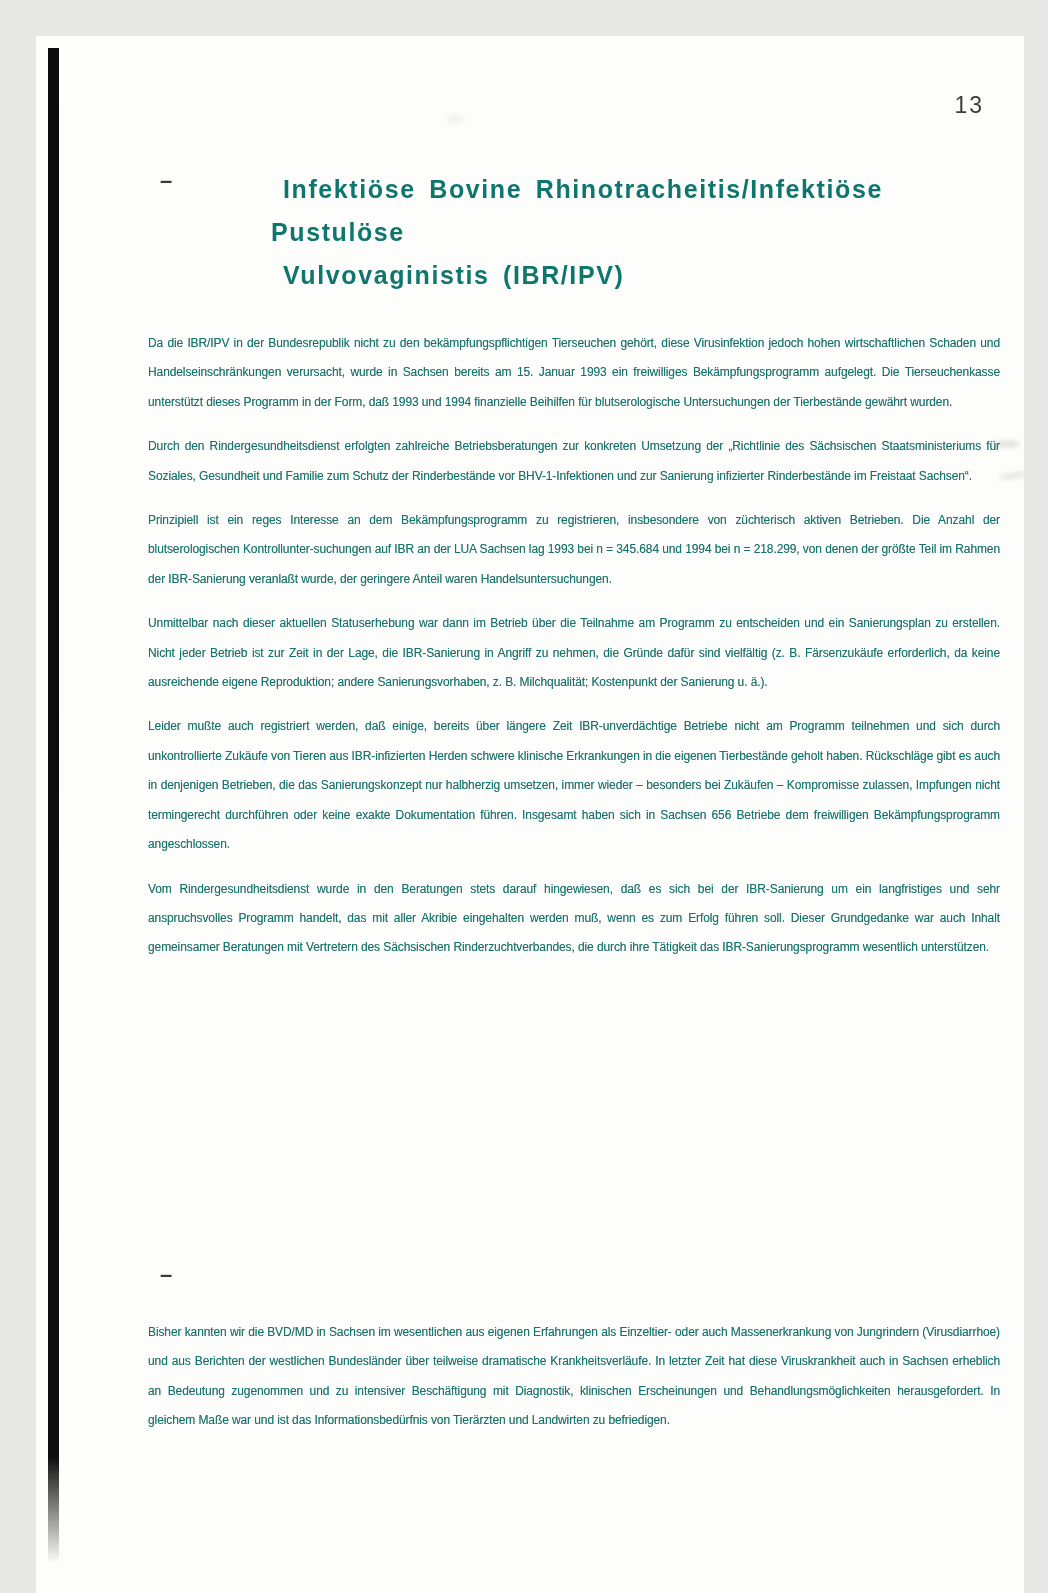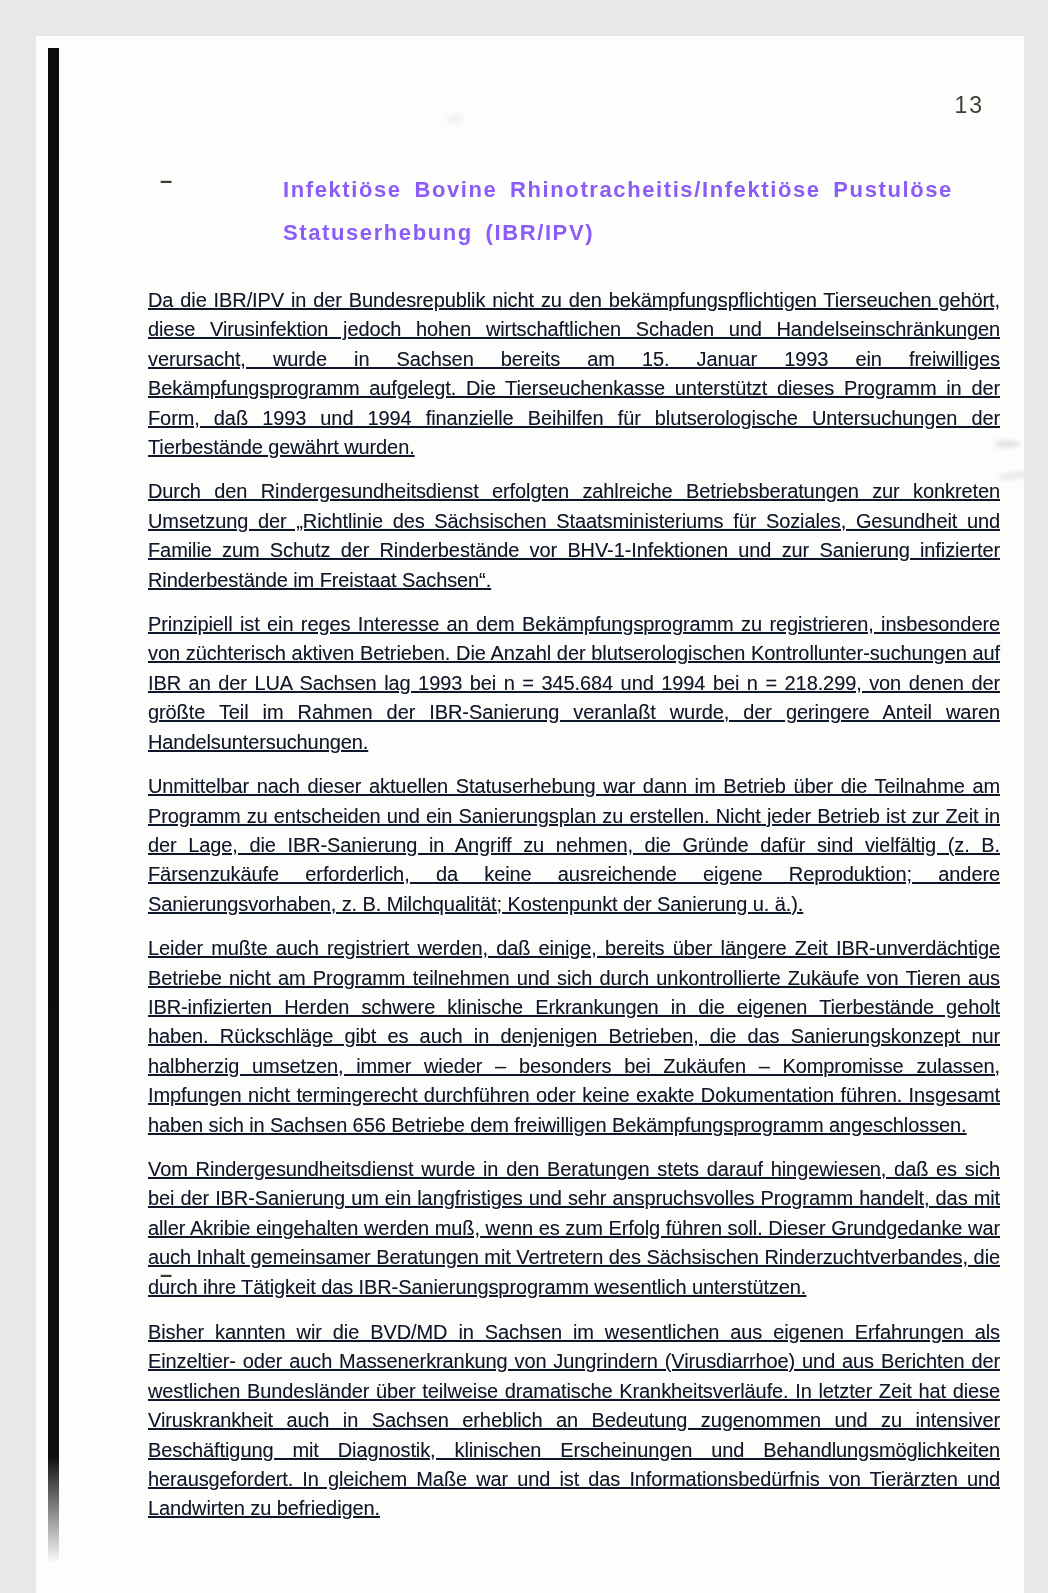--- a/index.html
+++ b/index.html
@@ -65,35 +65,34 @@
   }
   .heading .dash {
     width: 87px;
     flex: 0 0 87px;
     font-weight: bold;
     font-size: 22px;
     color: #3a3a34;
   }
   .heading .h-text {
     font-weight: bold;
-    font-size: 22px;
+    font-size: 25px;
     line-height: 43px;
     letter-spacing: 1.6px;
     word-spacing: 5px;
-    color: #8b5cf6;
+    color: #0f766e;
   }
   .body-par {
-    font-size: 20px;
+    font-size: 12px;
     line-height: 29.4px;
     letter-spacing: -0.1px;
     text-align: justify;
     margin-bottom: 15px;
-    color: #0f172a;
+    color: #0f766e;
     text-shadow: 0 0 0.5px rgba(72,72,63,0.45);
-    text-decoration: underline;
   }
   .section-2 .heading { margin-bottom: 18px; }
 </style>
 </head>
 <body>
 
 <div class="scan-page">
 
   <div class="edge-left"></div>
   <div class="edge-bottom"></div>
@@ -101,21 +100,21 @@
   <div class="smudge s2"></div>
   <div class="smudge s3"></div>
 
   <div class="page-number">13</div>
 
   <div class="content">
     <div class="heading">
       <span class="dash">–</span>
       <span class="h-text">
         <span>Infektiöse Bovine Rhinotracheitis/Infektiöse Pustulöse</span><br>
-        <span>Statuserhebung (IBR/IPV)</span>
+        <span>Vulvovaginistis (IBR/IPV)</span>
       </span>
     </div>
     <p class="body-par">Da die IBR/IPV in der Bundesrepublik nicht zu den bekämpfungspflichtigen Tierseuchen gehört, diese Virusinfektion jedoch hohen wirtschaftlichen Schaden und Handelseinschränkungen verursacht, wurde in Sachsen bereits am 15. Januar 1993 ein freiwilliges Bekämpfungsprogramm aufgelegt. Die Tierseuchenkasse unterstützt dieses Programm in der Form, daß 1993 und 1994 finanzielle Beihilfen für blutserologische Untersuchungen der Tierbestände gewährt wurden.</p>
     <p class="body-par">Durch den Rindergesundheitsdienst erfolgten zahlreiche Betriebsberatungen zur konkreten Umsetzung der „Richtlinie des Sächsischen Staatsministeriums für Soziales, Gesundheit und Familie zum Schutz der Rinderbestände vor BHV-1-Infektionen und zur Sanierung infizierter Rinderbestände im Freistaat Sachsen“.</p>
     <p class="body-par">Prinzipiell ist ein reges Interesse an dem Bekämpfungsprogramm zu registrieren, insbesondere von züchterisch aktiven Betrieben. Die Anzahl der blutserologischen Kontrollunter-suchungen auf IBR an der LUA Sachsen lag 1993 bei n = 345.684 und 1994 bei n = 218.299, von denen der größte Teil im Rahmen der IBR-Sanierung veranlaßt wurde, der geringere Anteil waren Handelsuntersuchungen.</p>
     <p class="body-par">Unmittelbar nach dieser aktuellen Statuserhebung war dann im Betrieb über die Teilnahme am Programm zu entscheiden und ein Sanierungsplan zu erstellen. Nicht jeder Betrieb ist zur Zeit in der Lage, die IBR-Sanierung in Angriff zu nehmen, die Gründe dafür sind vielfältig (z. B. Färsenzukäufe erforderlich, da keine ausreichende eigene Reproduktion; andere Sanierungsvorhaben, z. B. Milchqualität; Kostenpunkt der Sanierung u. ä.).</p>
     <p class="body-par">Leider mußte auch registriert werden, daß einige, bereits über längere Zeit IBR-unverdächtige Betriebe nicht am Programm teilnehmen und sich durch unkontrollierte Zukäufe von Tieren aus IBR-infizierten Herden schwere klinische Erkrankungen in die eigenen Tierbestände geholt haben. Rückschläge gibt es auch in denjenigen Betrieben, die das Sanierungskonzept nur halbherzig umsetzen, immer wieder – besonders bei Zukäufen – Kompromisse zulassen, Impfungen nicht termingerecht durchführen oder keine exakte Dokumentation führen. Insgesamt haben sich in Sachsen 656 Betriebe dem freiwilligen Bekämpfungsprogramm angeschlossen.</p>
     <p class="body-par">Vom Rindergesundheitsdienst wurde in den Beratungen stets darauf hingewiesen, daß es sich bei der IBR-Sanierung um ein langfristiges und sehr anspruchsvolles Programm handelt, das mit aller Akribie eingehalten werden muß, wenn es zum Erfolg führen soll. Dieser Grundgedanke war auch Inhalt gemeinsamer Beratungen mit Vertretern des Sächsischen Rinderzuchtverbandes, die durch ihre Tätigkeit das IBR-Sanierungsprogramm wesentlich unterstützen.</p>
   </div>
 

